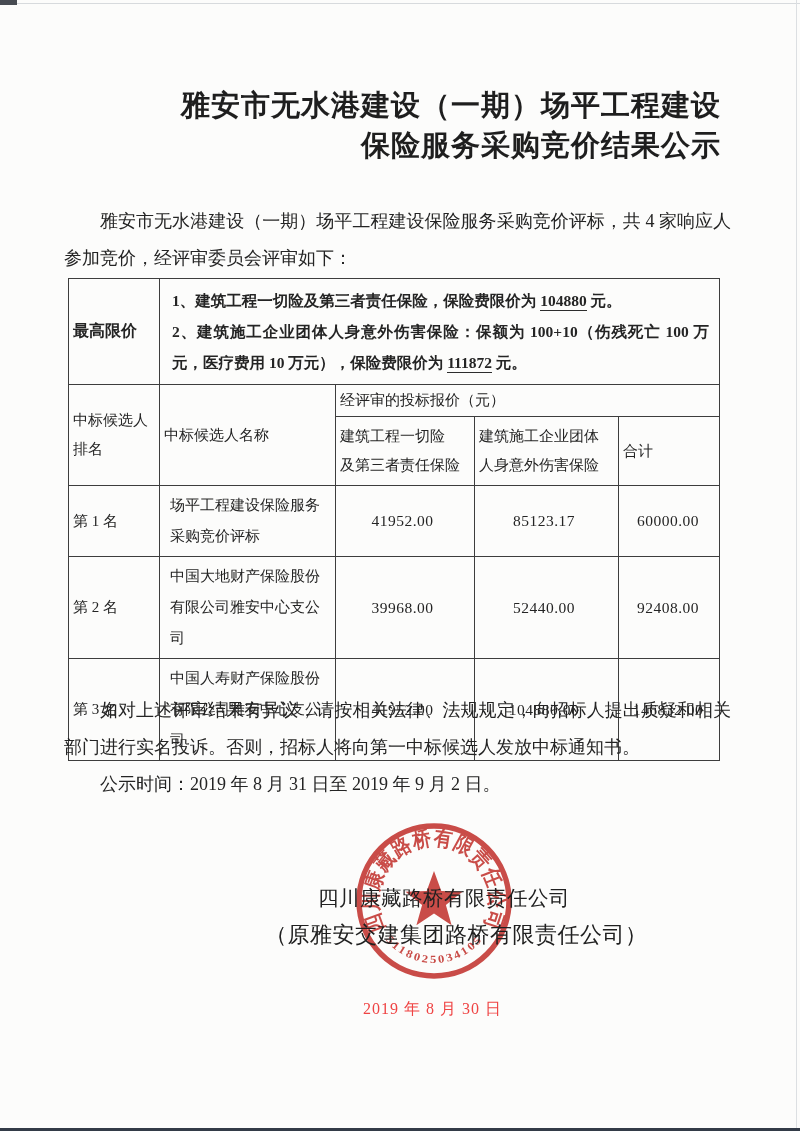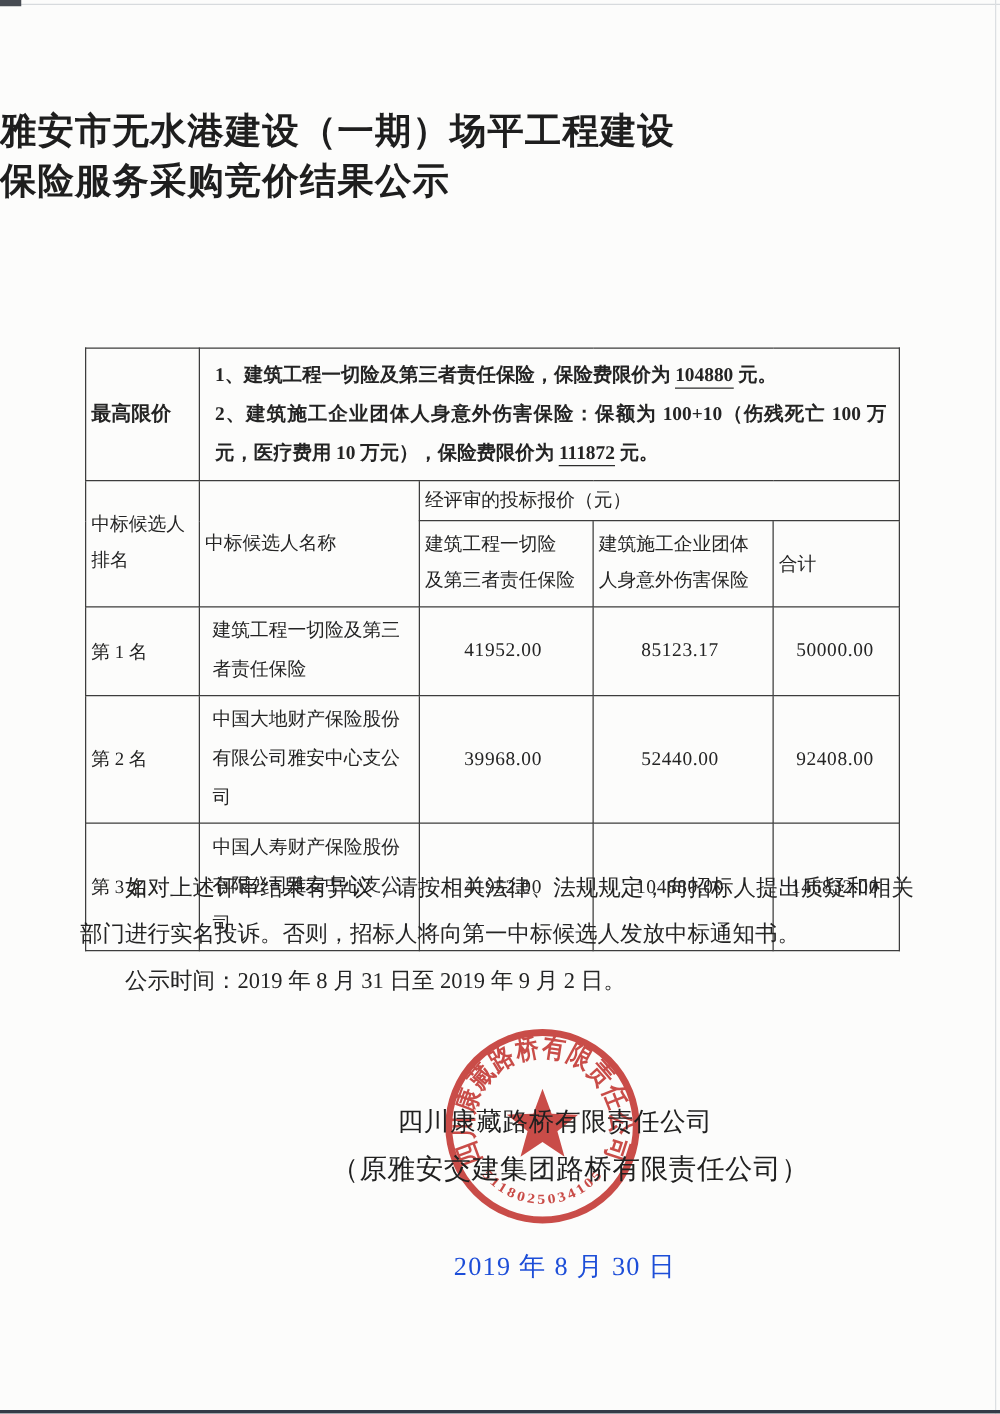--- a/index.html
+++ b/index.html
@@ -13,22 +13,22 @@
     background:#fcfcfb;
     color:#262626;
   }
   
   .edge-top-line{position:absolute;left:0;top:3px;width:800px;height:1px;background:#d7dadd;}
   .corner-mark{position:absolute;left:0;top:0;width:17px;height:5px;background:#474b52;}
   .edge-bottom-bar{position:absolute;left:0;bottom:0;width:800px;height:3px;background:#333b47;}
   .edge-right-line{position:absolute;right:3px;top:0;width:1px;height:1131px;background:#dcdfe2;}
 
   .title-block{
-    position:absolute;left:0;top:85px;width:708px;
-    text-align:left;font-weight:bold;font-size:29px;line-height:40px;
+    position:absolute;left:13px;top:85px;width:708px;
+    text-align:right;font-weight:bold;font-size:29px;line-height:40px;
     color:#1e1e1e;letter-spacing:1px;
   }
   .intro{
     position:absolute;left:64px;top:203px;width:667px;
     font-size:18px;line-height:37px;text-align:justify;text-indent:2em;
     color:#242424;
   }
 
   .results-table{
     position:absolute;left:68px;top:278px;
@@ -68,21 +68,21 @@
   .sig-company{
     position:absolute;left:318px;top:886px;
     font-size:20.5px;line-height:24px;color:#202020;letter-spacing:0.5px;
   }
   .sig-former{
     position:absolute;left:265px;top:922px;
     font-size:22px;line-height:26px;color:#202020;letter-spacing:0.5px;
   }
   .date-line{
     position:absolute;left:363px;top:999px;
-    font-size:21px;color:#1d4ed8;letter-spacing:1px;
+    font-size:16px;color:#ef4444;letter-spacing:1px;
   }
 
   .stamp{
     position:absolute;left:349px;top:816px;width:170px;height:170px;
     opacity:0.88;mix-blend-mode:multiply;
   }
   .stamp text{font-family:"Liberation Serif","DejaVu Serif",serif;}
 </style>
 </head>
 <body>
@@ -92,20 +92,21 @@
   <div class="edge-top-line"></div>
   <div class="corner-mark"></div>
   <div class="edge-right-line"></div>
   <div class="edge-bottom-bar"></div>
 
   <div class="title-block">
     <div>雅安市无水港建设（一期）场平工程建设</div>
     <div>保险服务采购竞价结果公示</div>
   </div>
 
+  <div class="intro">雅安市无水港建设（一期）场平工程建设保险服务采购竞价评标，共 4 家响应人参加竞价，经评审委员会评审如下：</div>
 
   <table class="results-table">
     <colgroup>
       <col style="width:91px">
         <col style="width:176px">
         <col style="width:139px">
         <col style="width:144px">
         <col style="width:101px">
     </colgroup>
     <tbody>
@@ -130,24 +131,24 @@
         <div>及第三者责任保险</div>
       </td>
       <td class="hdr">
         <div>建筑施工企业团体</div>
         <div>人身意外伤害保险</div>
       </td>
       <td>合计</td>
     </tr>
     <tr class="row-data">
       <td>第 1 名</td>
-      <td class="cell-name">建筑工程一切险及第三者责任保险</td>
+      <td class="cell-name">场平工程建设保险服务采购竞价评标</td>
       <td class="cell-num">41952.00</td>
       <td class="cell-num">85123.17</td>
-      <td class="cell-num cell-total-num">50000.00</td>
+      <td class="cell-num cell-total-num">60000.00</td>
     </tr>
     <tr class="row-data">
       <td>第 2 名</td>
       <td class="cell-name">中国大地财产保险股份有限公司雅安中心支公司</td>
       <td class="cell-num">39968.00</td>
       <td class="cell-num">52440.00</td>
       <td class="cell-num cell-total-num">92408.00</td>
     </tr>
     <tr class="row-data">
       <td>第 3 名</td>

